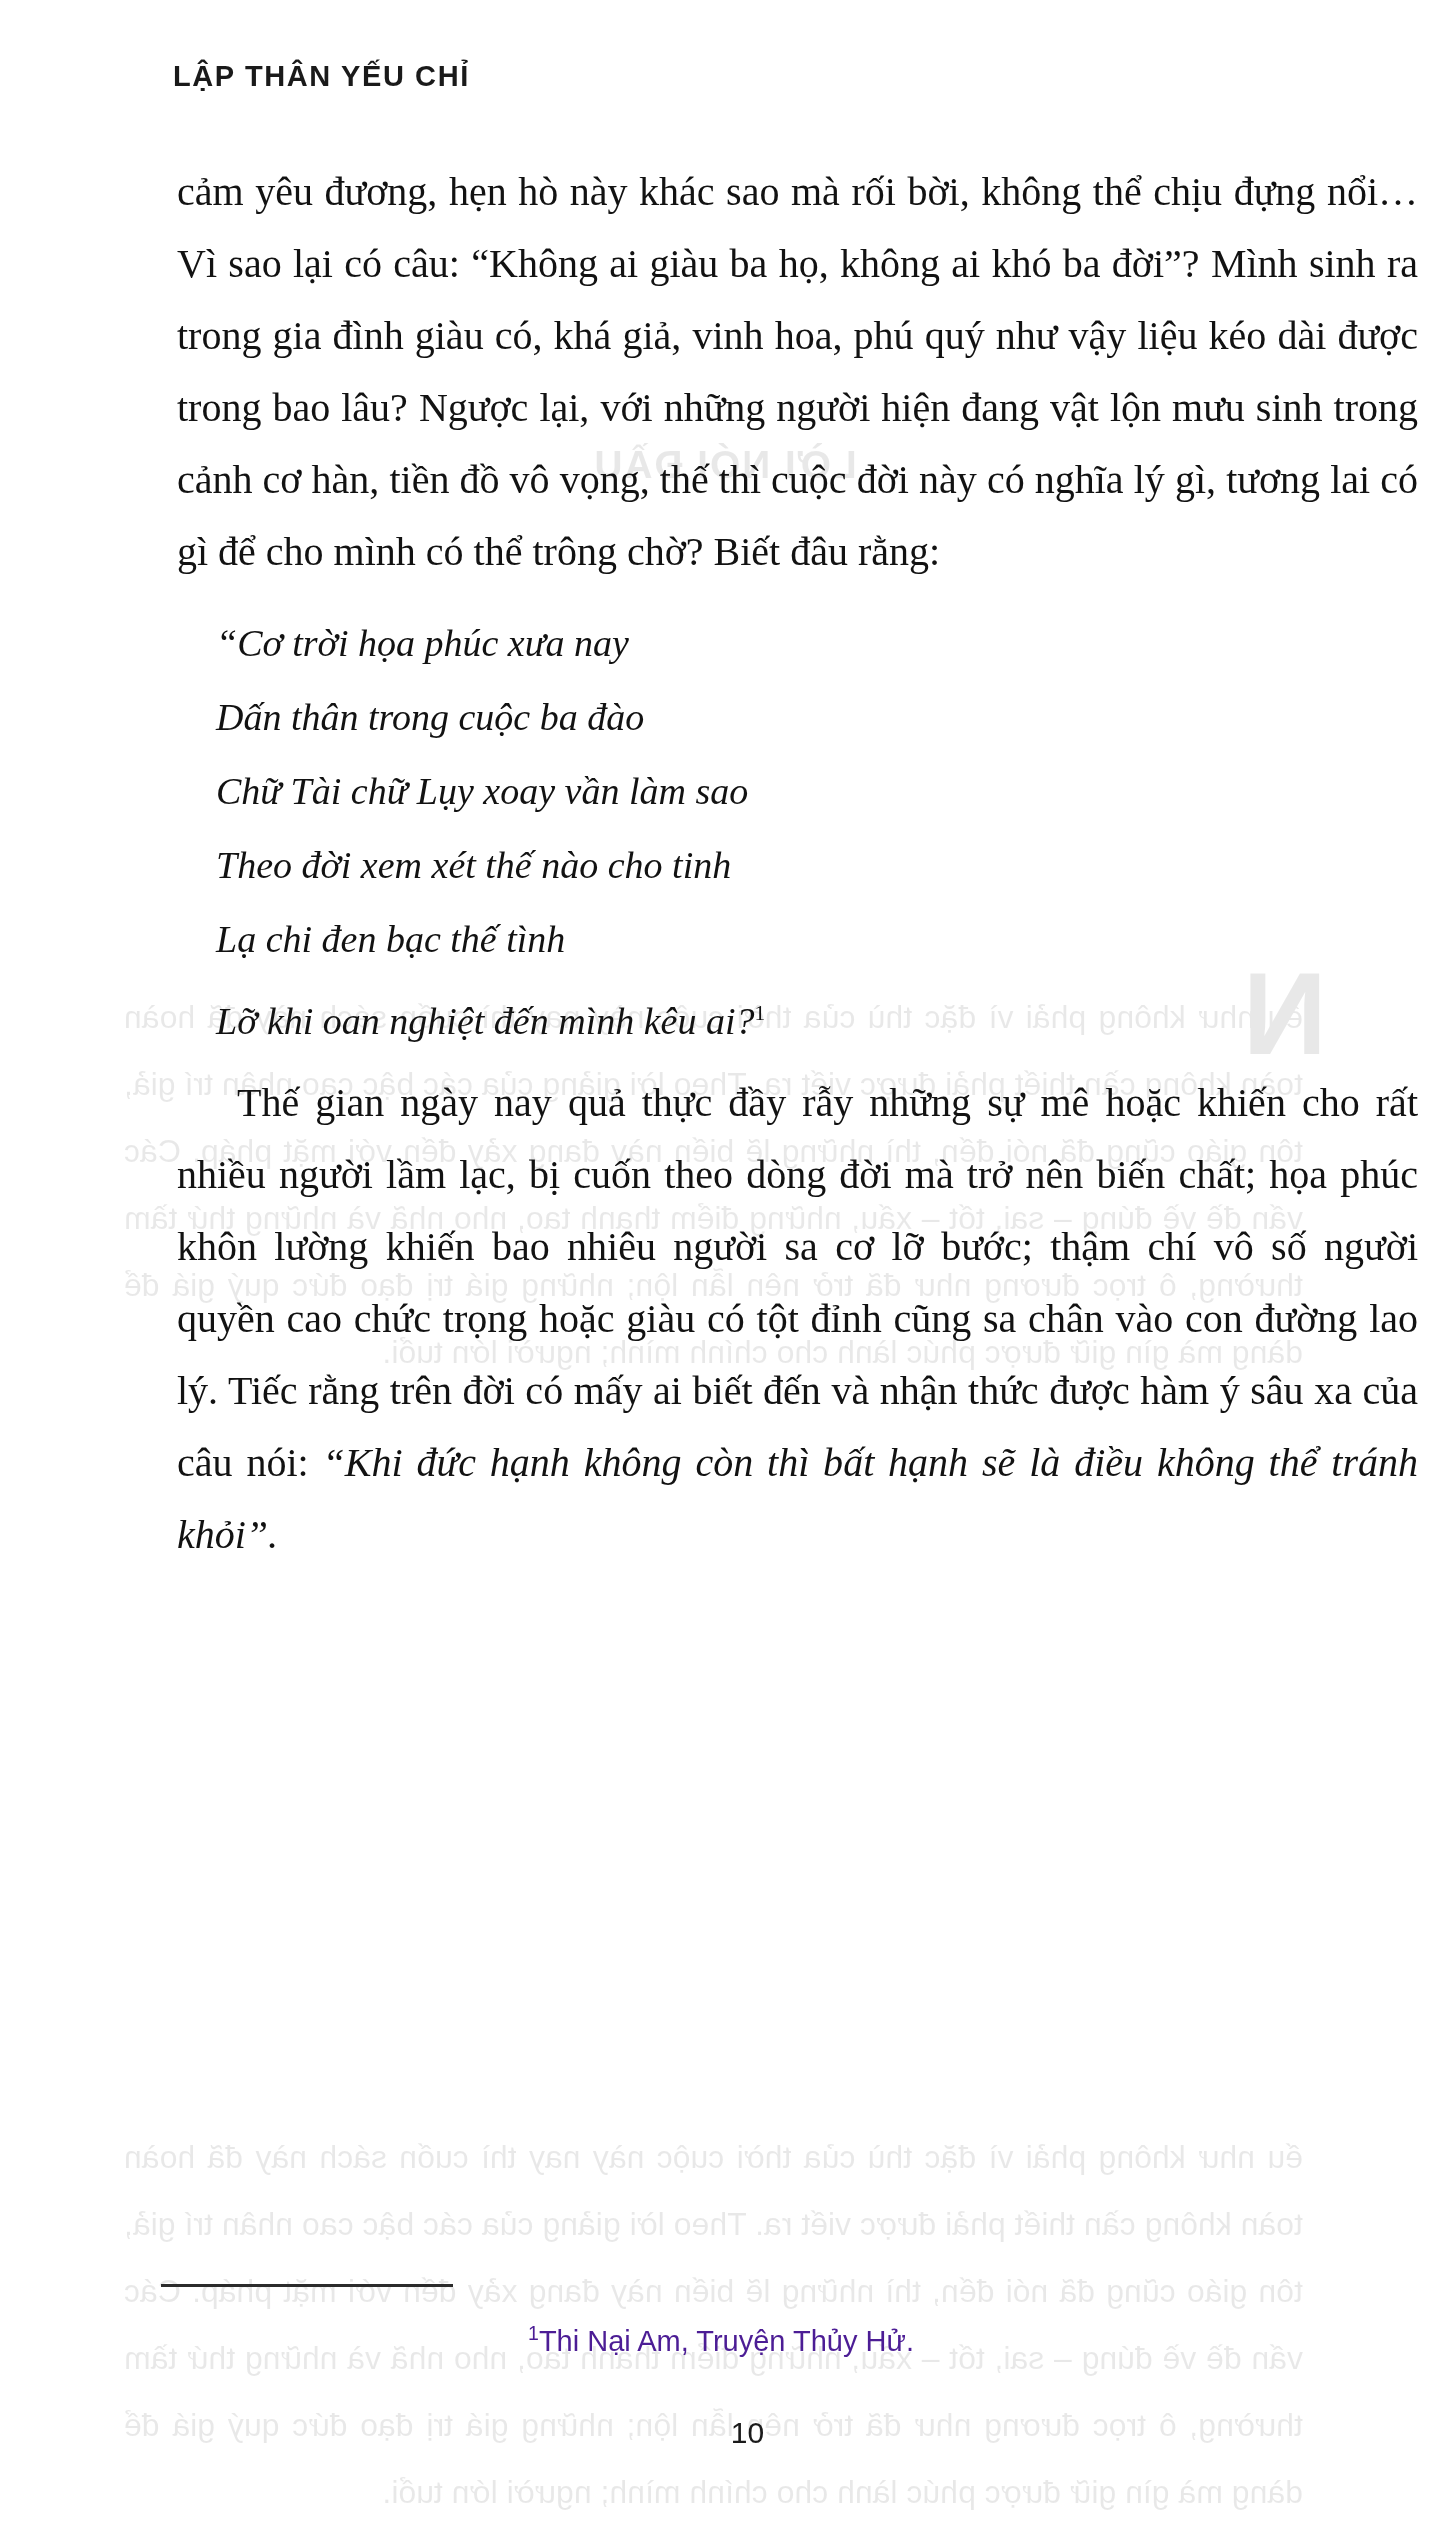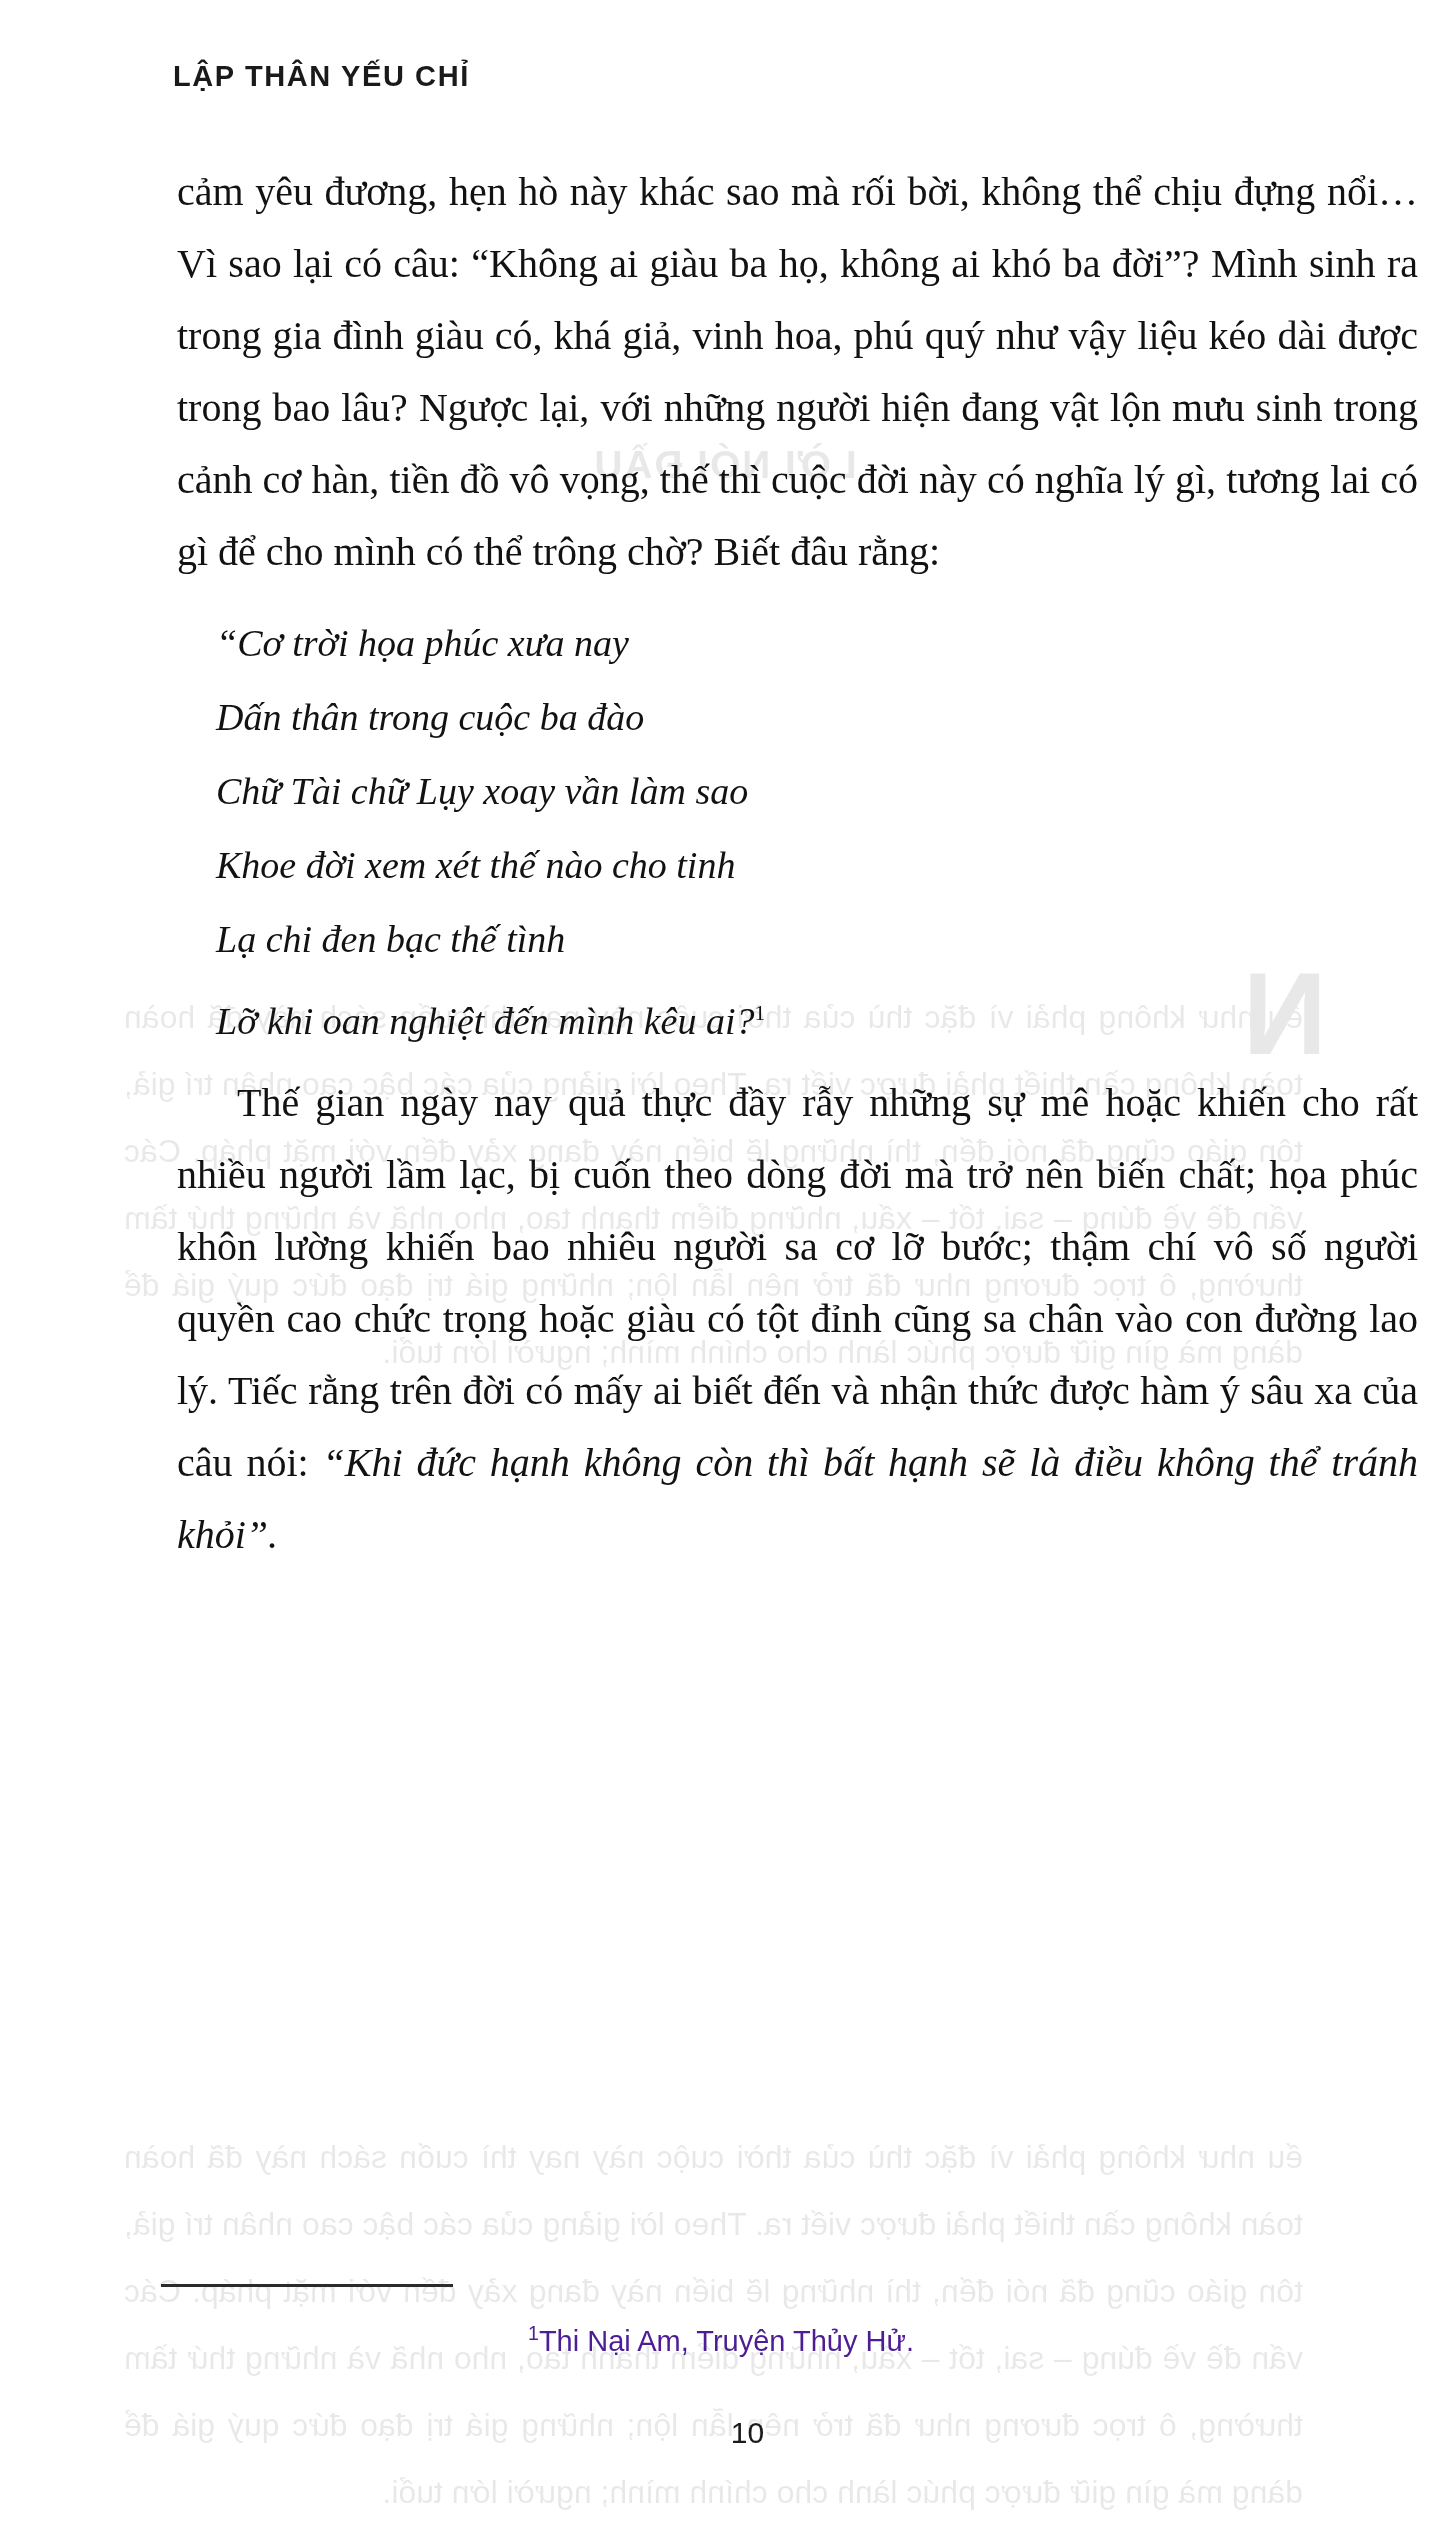--- a/index.html
+++ b/index.html
@@ -177,21 +177,21 @@
   <div class="running-head">LẬP THÂN YẾU CHỈ</div>
 
   <div class="content">
 
     <p class="para">cảm yêu đương, hẹn hò này khác sao mà rối bời, không thể chịu đựng nổi… Vì sao lại có câu: “Không ai giàu ba họ, không ai khó ba đời”? Mình sinh ra trong gia đình giàu có, khá giả, vinh hoa, phú quý như vậy liệu kéo dài được trong bao lâu? Ngược lại, với những người hiện đang vật lộn mưu sinh trong cảnh cơ hàn, tiền đồ vô vọng, thế thì cuộc đời này có nghĩa lý gì, tương lai có gì để cho mình có thể trông chờ? Biết đâu rằng:</p>
 
     <div class="poem">
       <div class="line">“Cơ trời họa phúc xưa nay</div>
       <div class="line">Dấn thân trong cuộc ba đào</div>
       <div class="line">Chữ Tài chữ Lụy xoay vần làm sao</div>
-      <div class="line">Khoe đời xem xét thế nào cho tinh</div>
+      <div class="line">Theo đời xem xét thế nào cho tinh</div>
       <div class="line">Lạ chi đen bạc thế tình</div>
       <div class="line"><span>Lỡ khi oan nghiệt đến mình kêu ai?</span><sup>1</sup></div>
     </div>
 
     <p class="para indent gap-before"><span>Thế gian ngày nay quả thực đầy rẫy những sự mê hoặc khiến cho rất nhiều người lầm lạc, bị cuốn theo dòng đời mà trở nên biến chất; họa phúc khôn lường khiến bao nhiêu người sa cơ lỡ bước; thậm chí vô số người quyền cao chức trọng hoặc giàu có tột đỉnh cũng sa chân vào con đường lao lý. Tiếc rằng trên đời có mấy ai biết đến và nhận thức được hàm ý sâu xa của câu nói: </span><span class="it">“Khi đức hạnh không còn thì bất hạnh sẽ là điều không thể tránh khỏi”.</span></p>
 
   </div>
 
   <div class="footnote-wrap">
     <div class="footnote-rule"></div>

